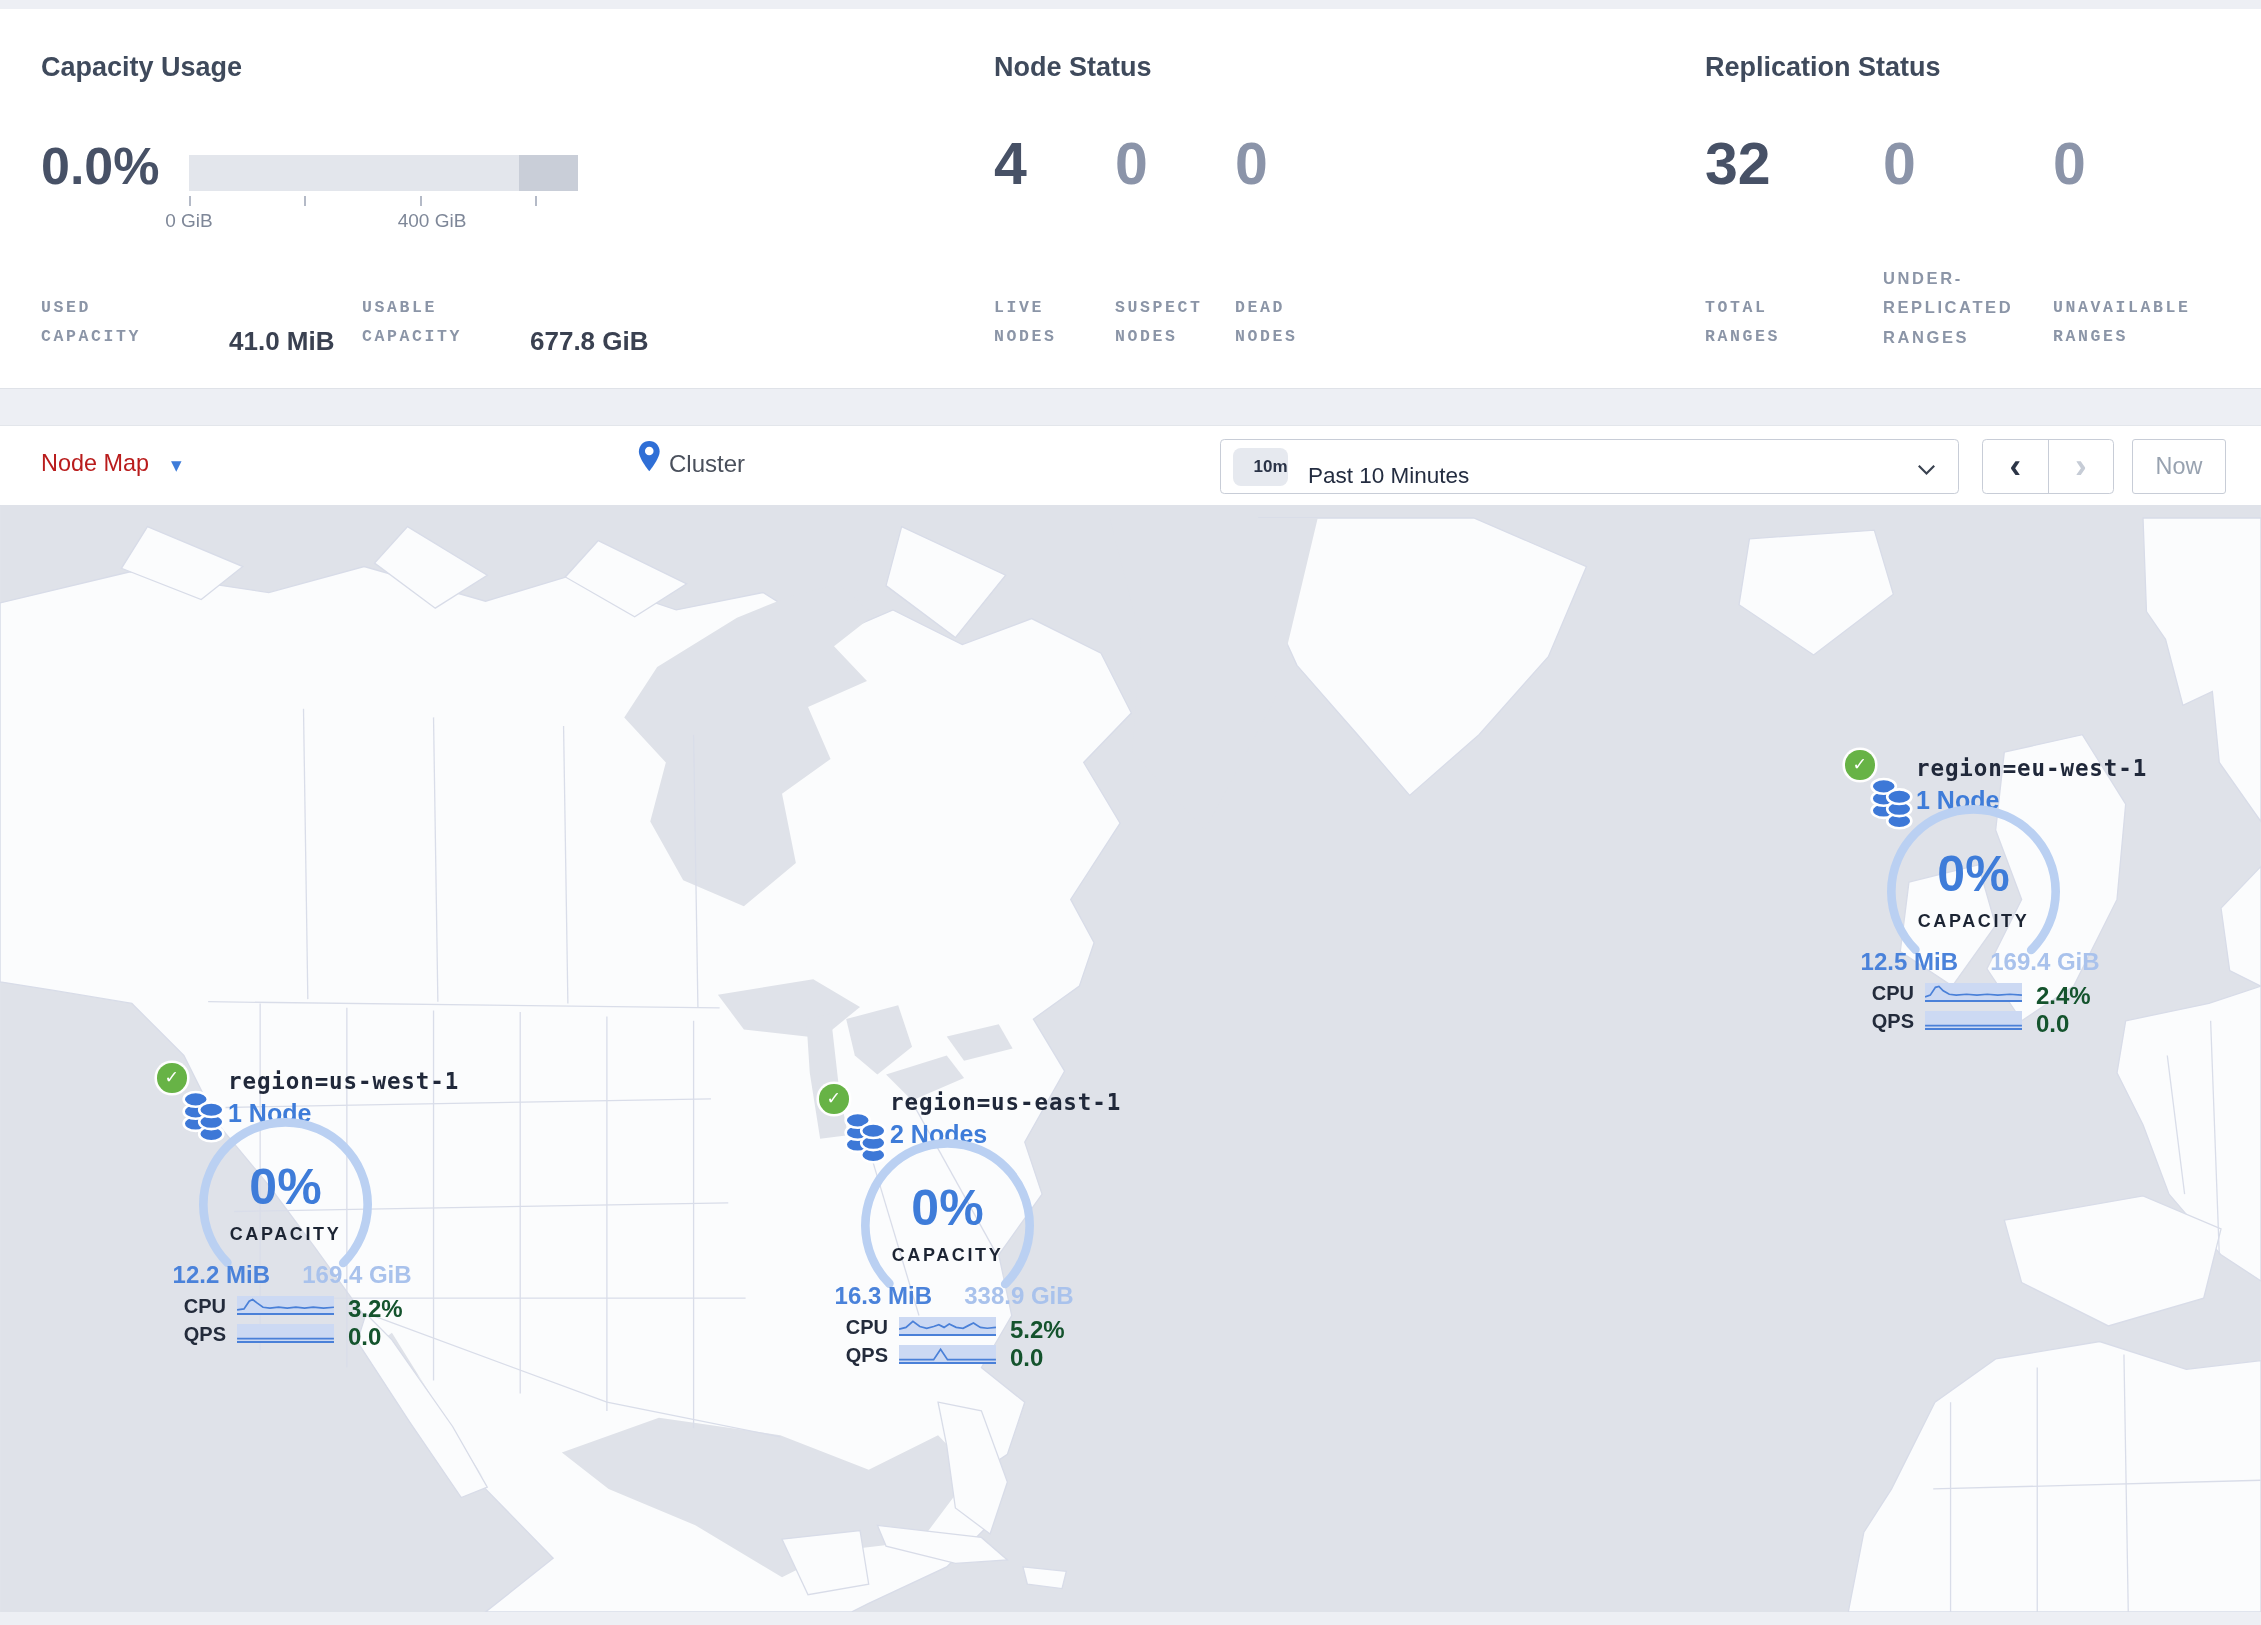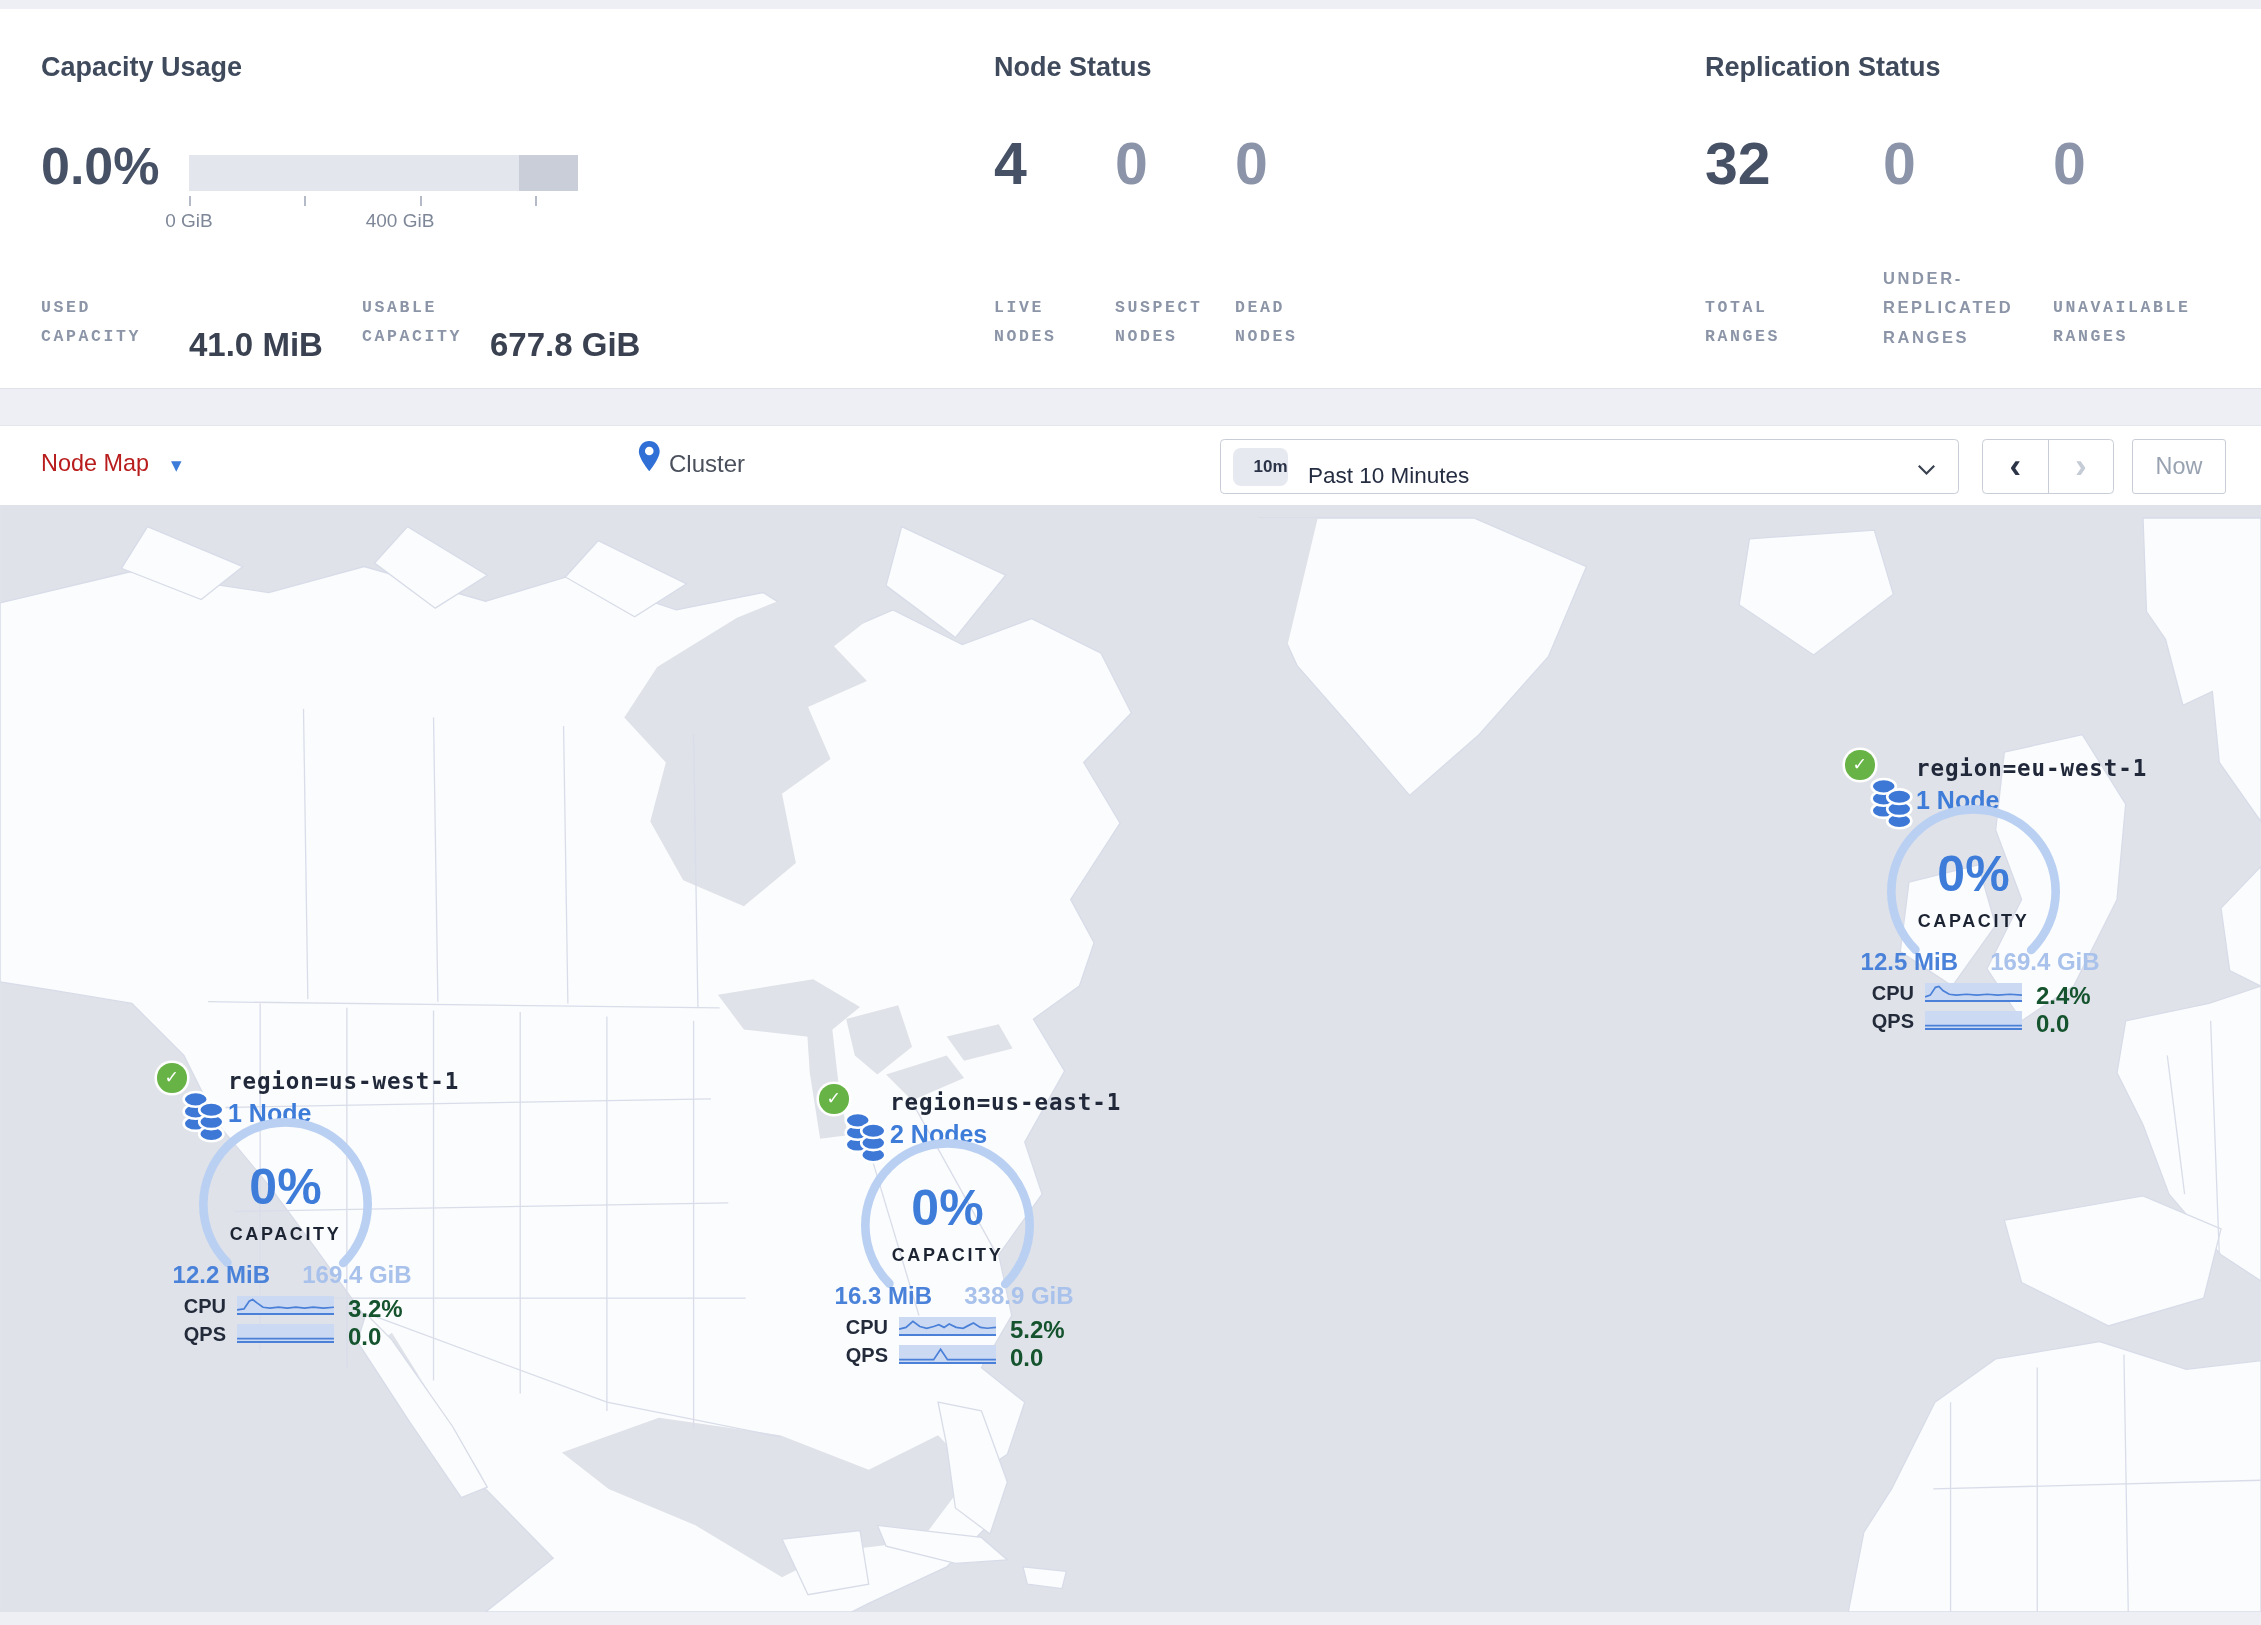--- a/index.html
+++ b/index.html
@@ -8,21 +8,21 @@
 
   
   .top-card { position:absolute; left:0; top:8.7px; width:2261px; height:380px;
     background:#ffffff; border-bottom:0.9px solid #dfe2e8; }
   .sec-title { position:absolute; top:43px; font-size:27px; font-weight:bold; color:#3f4a5c; }
   .big-num { position:absolute; top:121px; font-size:59px; font-weight:bold; color:#8b94a9; }
   .big-num.emph { color:#475166; }
   .cap-lbl { position:absolute; font-size:16.5px; font-weight:600; letter-spacing:2.6px;
     color:#8b95a7; line-height:29.5px; white-space:pre-line; }
   .lbl2 { top:284px;font-family:Liberation Mono, monospace; } .lbl3 { top:255px; }
-  .big-val { position:absolute; top:317px; font-size:33px; font-weight:bold; color:#3a4151; }
+  .big-val { position:absolute; top:317px; font-size:26px; font-weight:bold; color:#3a4151;margin-left:40px; }
 
   .cap-pct { position:absolute; left:41px; top:127px; font-size:52px; font-weight:bold; color:#475166; }
   .cap-bar { position:absolute; left:189px; top:146px; width:389px; height:36px; background:#e3e6ec; }
   .cap-bar .seg-dark { position:absolute; right:0; top:0; width:59px; height:36px; background:#c9ced8; }
   .tick { position:absolute; top:187px; width:1.7px; height:10.4px; background:#b4bac7; }
   .tick-lbl { position:absolute; top:201px; width:104px; text-align:center; font-size:19px; color:#7e8798; }
 
   
   .toolbar { position:absolute; left:0; top:425px; width:2261px; height:81px; background:#ffffff;
     border-top:0.9px solid #e3e6eb; border-bottom:0.9px solid #d7dae0; }
@@ -83,21 +83,21 @@
   <div class="sec-title" style="left:41px">Capacity Usage</div>
   <div class="cap-pct">0.0%</div>
   <div class="cap-bar">
     <div class="seg-dark"></div>
   </div>
   <div class="tick" style="left:189px"></div>
   <div class="tick" style="left:304px"></div>
   <div class="tick" style="left:420px"></div>
   <div class="tick" style="left:535px"></div>
   <div class="tick-lbl" style="left:137px">0 GiB</div>
-  <div class="tick-lbl" style="left:348px">400 GiB</div>
+  <div class="tick-lbl" style="left:380px">400 GiB</div>
 
   <div class="cap-lbl lbl2" style="left:41px"><span>USED</span><br><span>CAPACITY</span></div>
   <div class="big-val" style="left:189px">41.0 MiB</div>
   <div class="cap-lbl lbl2" style="left:362px"><span>USABLE</span><br><span>CAPACITY</span></div>
   <div class="big-val" style="left:490px">677.8 GiB</div>
 
   <div class="sec-title" style="left:994px">Node Status</div>
   <div class="big-num emph" style="left:994px">4</div>
   <div class="big-num" style="left:1115px">0</div>
   <div class="big-num" style="left:1235px">0</div>

